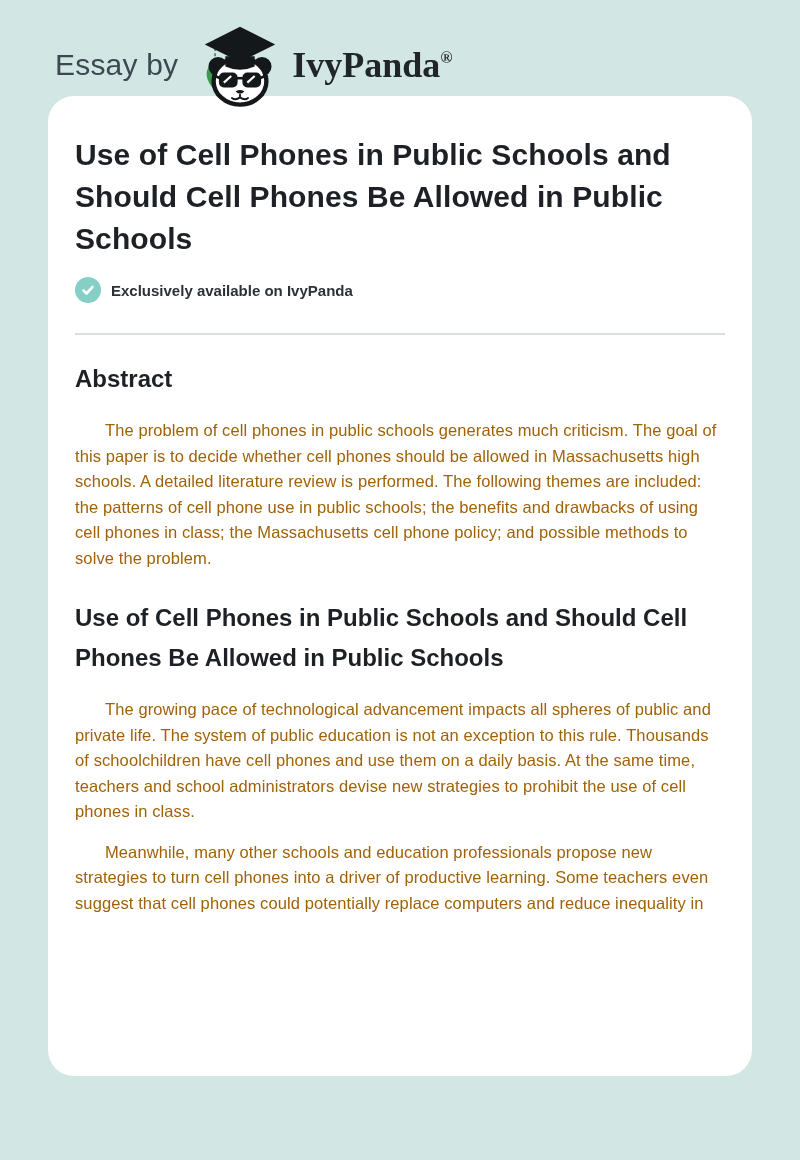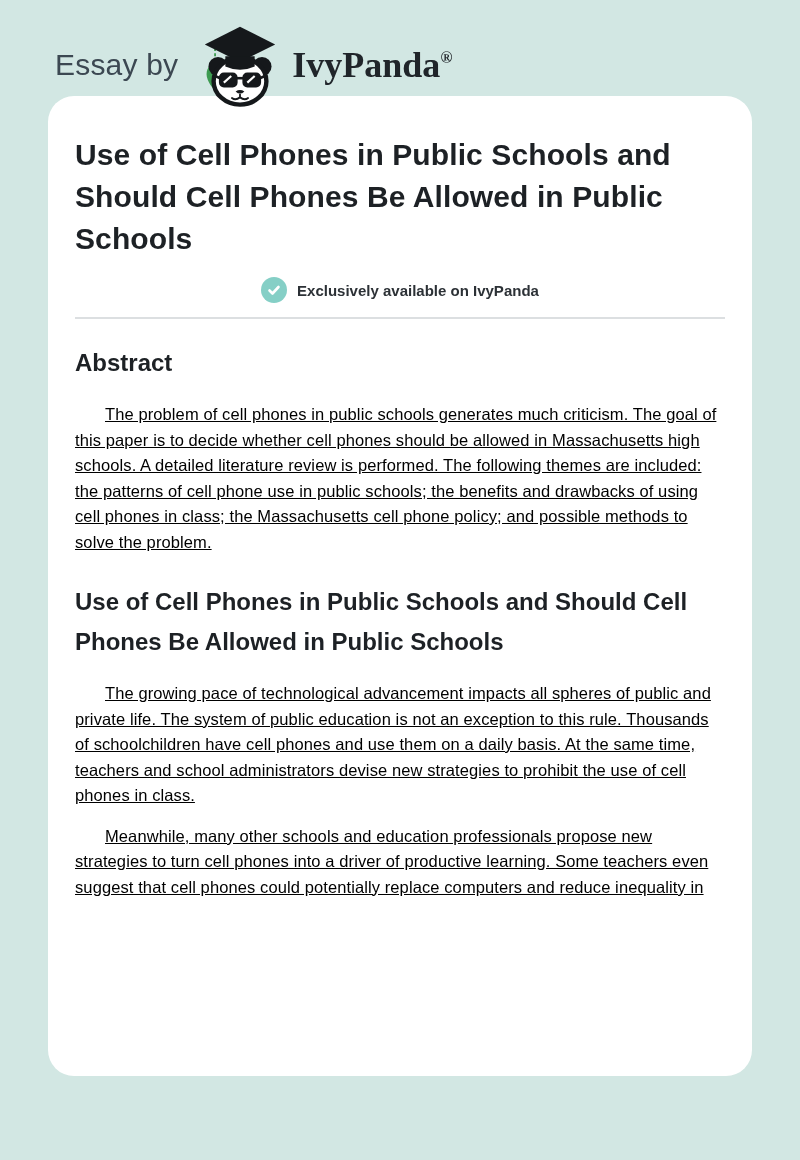--- a/index.html
+++ b/index.html
@@ -39,22 +39,21 @@
     padding: 38px 27px 12px 27px;
     overflow: hidden;
   }
   .doc-title {
     font-size: 30px; line-height: 42px; font-weight: 700;
     color: #1d2125; letter-spacing: 0.1px;
     margin-bottom: 17px;
   }
   .availability {
     display: flex; align-items: center;
-    margin-bottom: 14px;
-    justify-content: center;
+    margin-bottom: 30px;
   }
   .check-circle {
     width: 26px; height: 26px; border-radius: 50%;
     background: #85cfc6; flex: 0 0 26px;
     display: flex; align-items: center; justify-content: center;
     margin-right: 10px;
   }
   .check-circle svg { width: 14px; height: 14px; display: block; }
   .availability-label {
     font-size: 15px; font-weight: 700; color: #2c3136;
@@ -63,25 +62,24 @@
     border: none; border-top: 2px solid #dcdfe1;
     margin: 0 0 24px 0;
   }
   .section-heading {
     font-size: 24px; line-height: 40px; font-weight: 700;
     color: #1d2125;
     margin: 0 0 19px 0;
   }
   .section-heading.second { margin-top: 27px; }
   .body-para {
-    font-size: 16.5px; line-height: 25.5px; color: #000000;
+    font-size: 16.5px; line-height: 25.5px; color: #a16207;
     text-indent: 30px;
     margin-bottom: 15px;
     letter-spacing: 0.1px;
-    text-decoration: underline;
   }
 </style>
 </head>
 <body>
 
 <div class="page">
 
   <header class="site-header">
     <span class="essay-by">Essay by</span>
 

